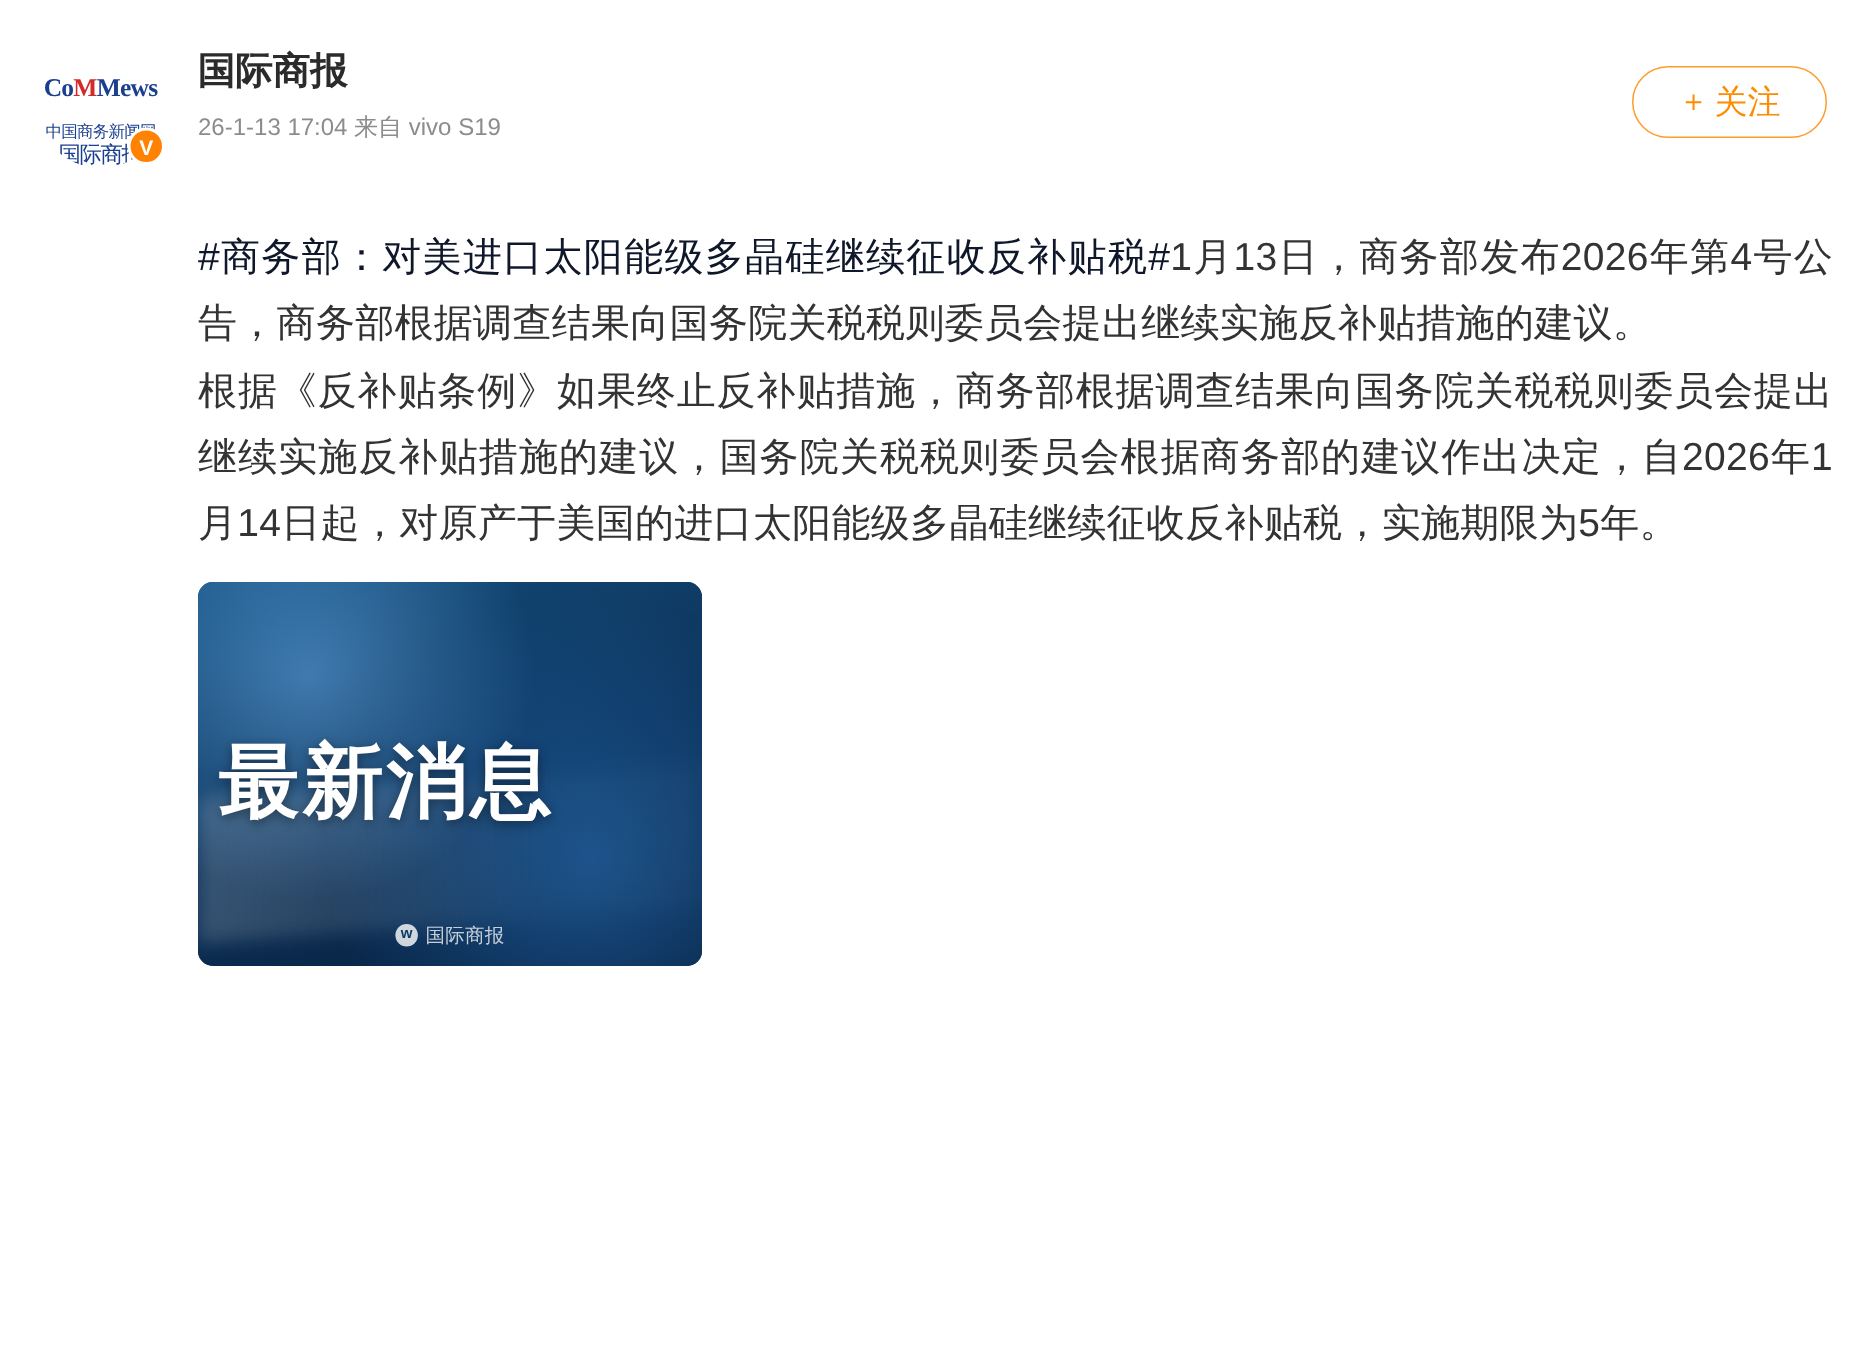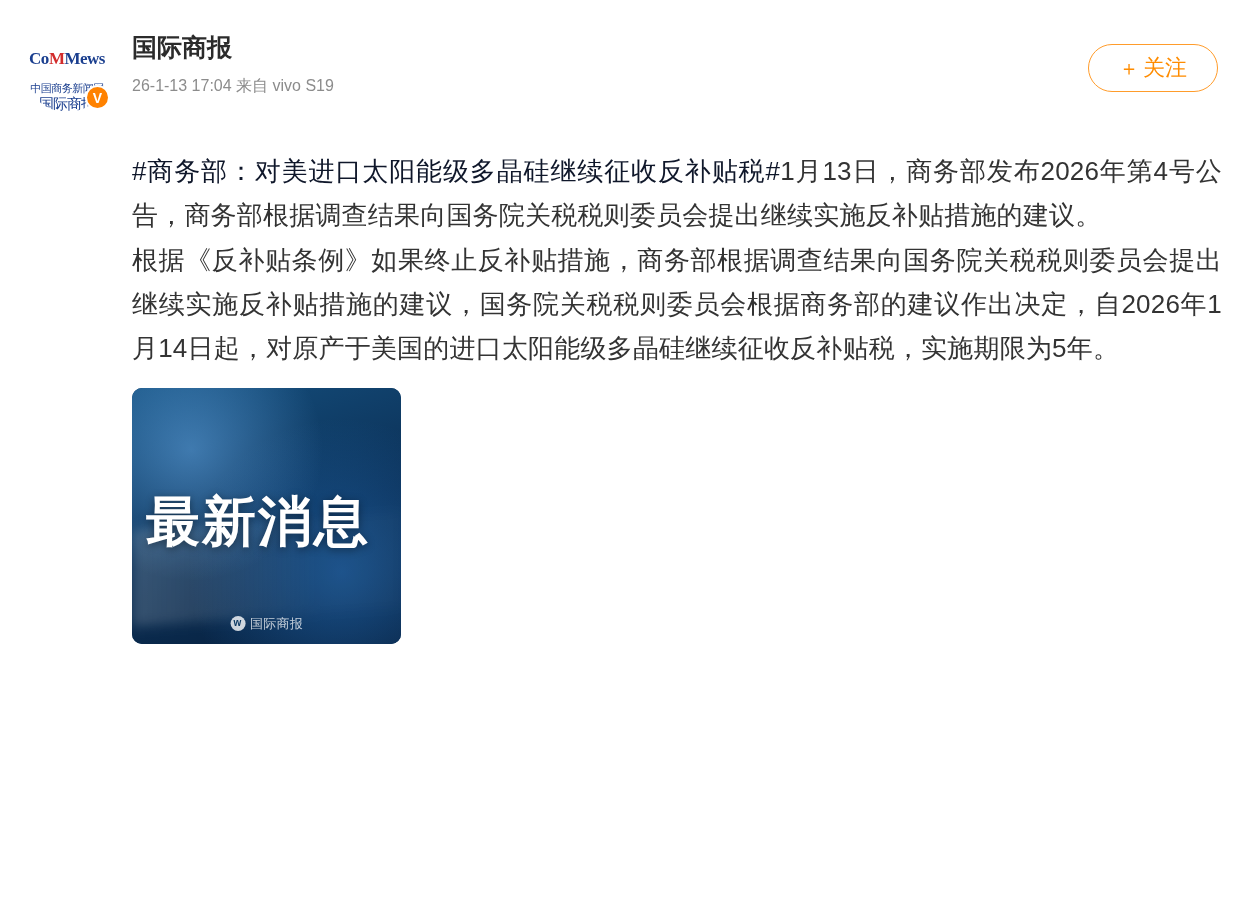--- a/index.html
+++ b/index.html
@@ -149,21 +149,21 @@
   .content p {
     margin: 0 0 2px 0;
     text-align: justify;
   }
   .hashtag {
     color: #0f172a;
   }
 
   .media {
     margin-top: 18px;
-    width: 269px;
+    width: 336px;
     height: 256px;
     border-radius: 10px;
     overflow: hidden;
     position: relative;
     background: #0d3a63;
   }
   .media-bg {
     position: absolute;
     inset: 0;
     background:

